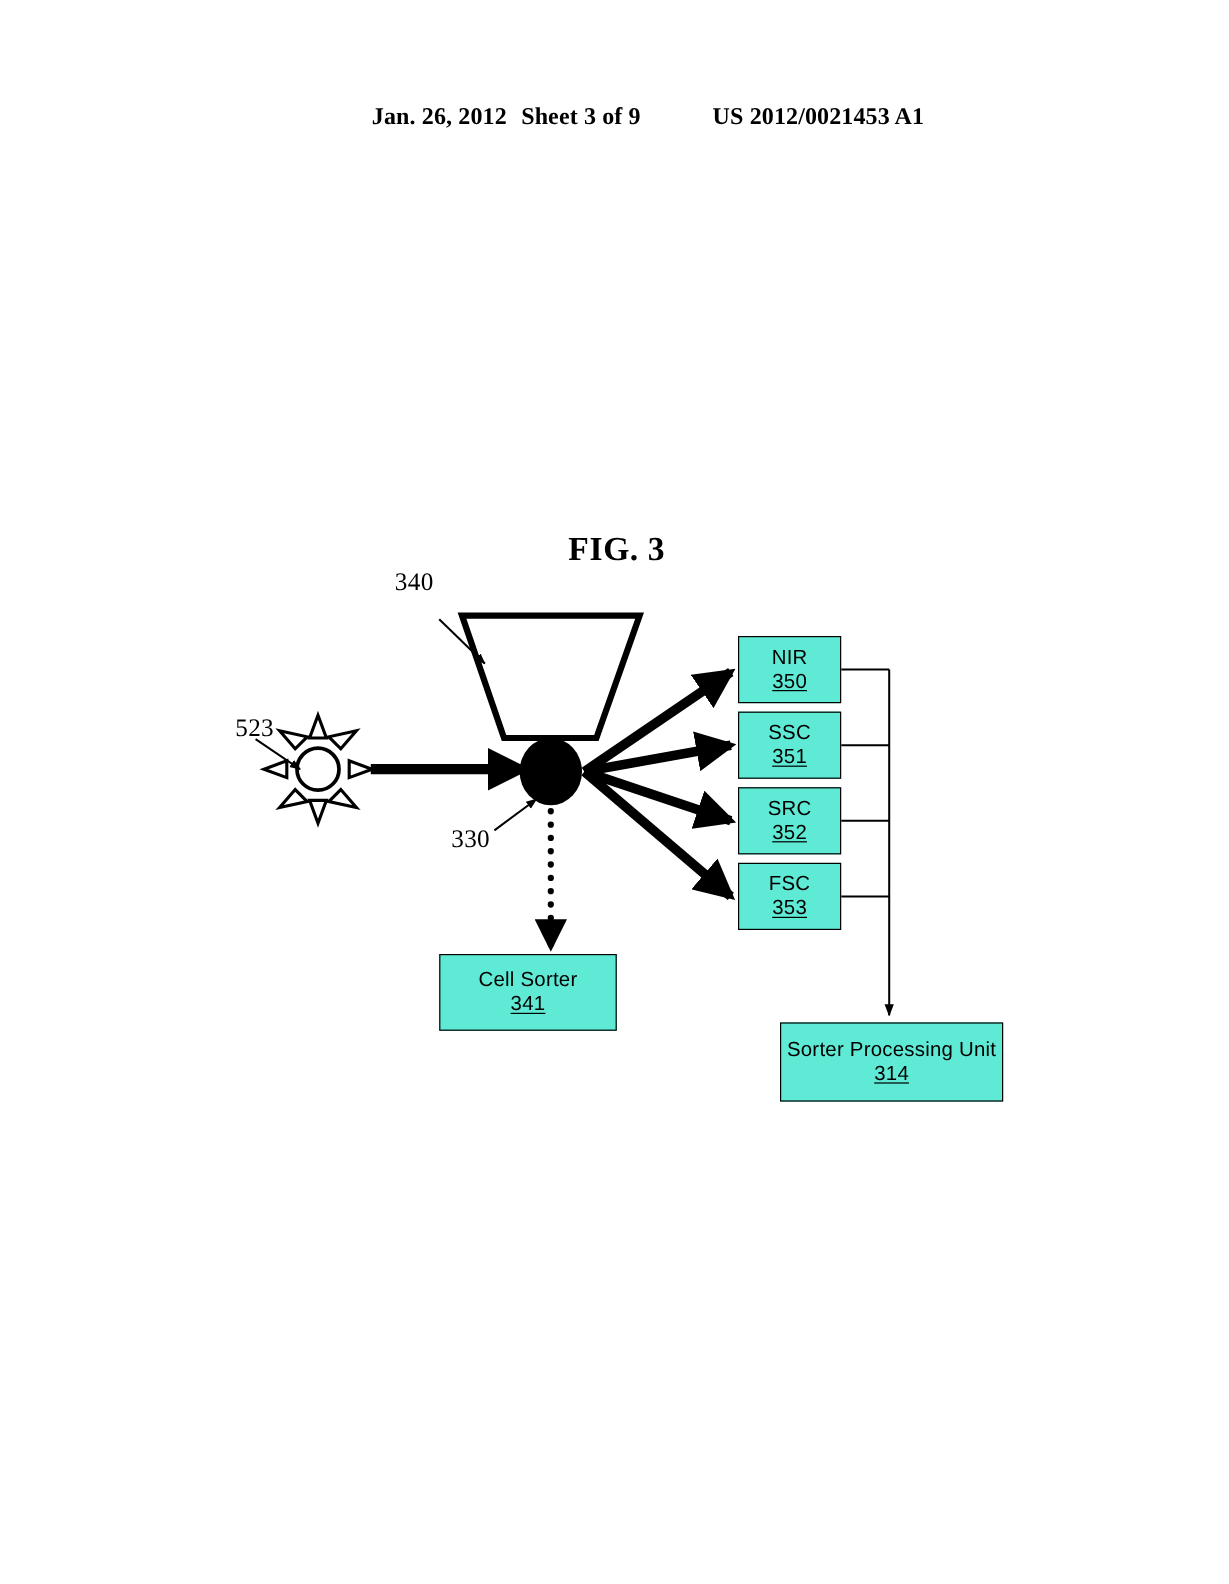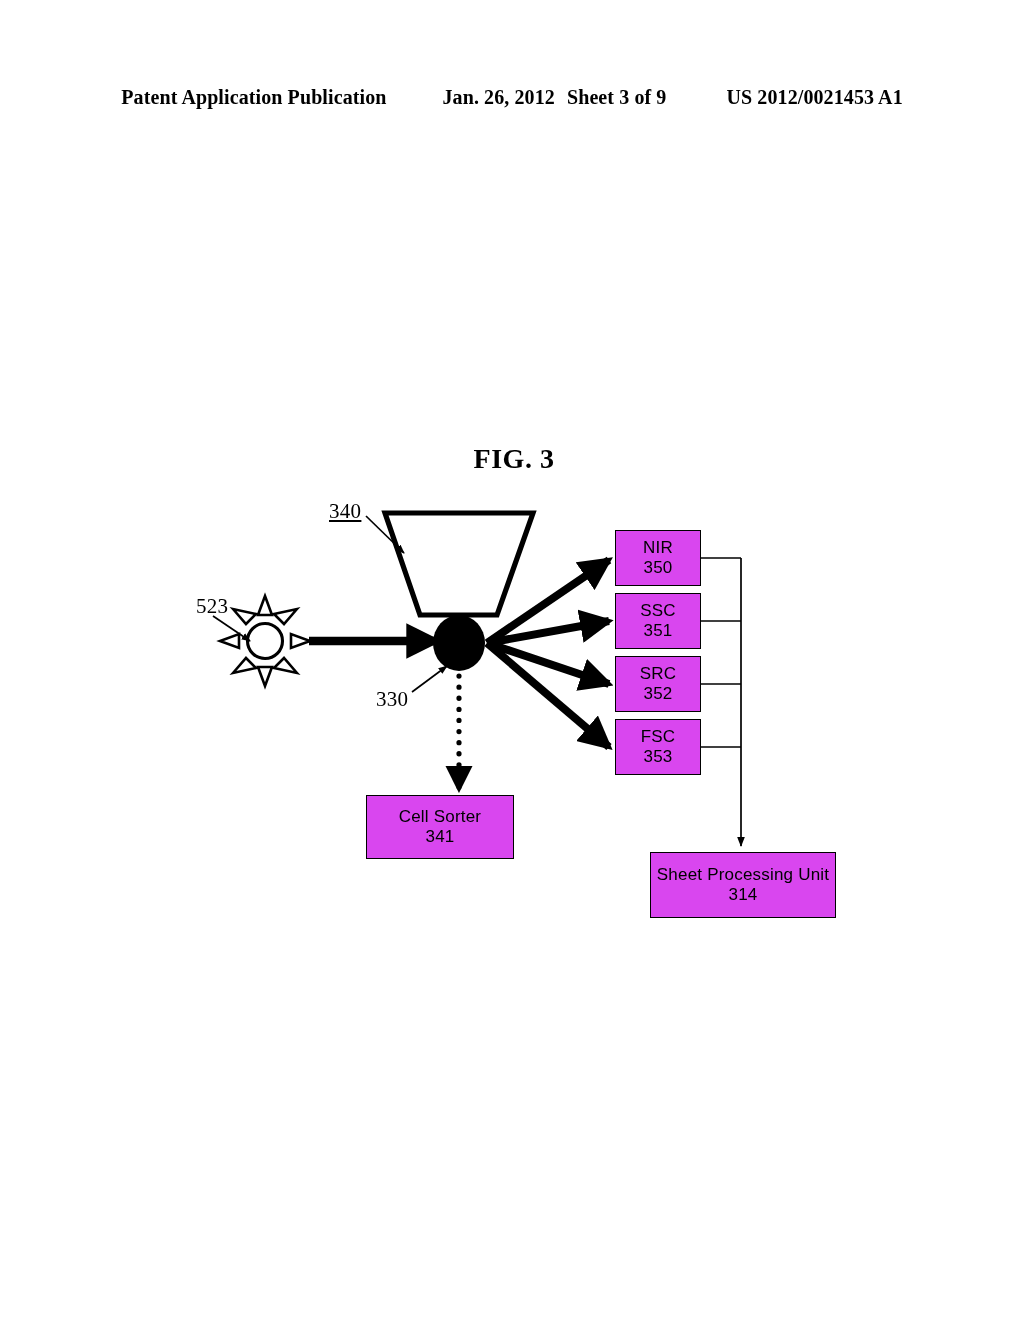--- a/index.html
+++ b/index.html
@@ -62,33 +62,34 @@
     top: 0;
     width: 1024px;
     height: 1320px;
   }
 
   
   .dbox {
     position: absolute;
     box-sizing: border-box;
     border: 1.6px solid #000000;
-    background: #d946ef;
+    background: #5eead4;
     display: flex;
     flex-direction: column;
     align-items: center;
     justify-content: center;
     line-height: 1.18;
   }
   .dbox .bx-label {
     font-size: 17px;
     letter-spacing: 0.2px;
   }
   .dbox .bx-num {
     font-size: 17px;
+    text-decoration: underline;
     text-underline-offset: 2px;
     letter-spacing: 0.2px;
   }
 
   .box-nir { left: 615px; top: 530px;  width: 86px;  height: 56px; }
   .box-ssc { left: 615px; top: 593px;  width: 86px;  height: 56px; }
   .box-src { left: 615px; top: 656px;  width: 86px;  height: 56px; }
   .box-fsc { left: 615px; top: 719px;  width: 86px;  height: 56px; }
 
   .box-cellsorter {
@@ -104,27 +105,26 @@
   
   .reflabel {
     position: absolute;
     font-family: "Liberation Serif", serif;
     font-size: 21px;
     letter-spacing: 0.3px;
     color: #000000;
   }
   .ref-324 { left: 196px; top: 594px; }
   .ref-330 { left: 376px; top: 687px; }
-  .ref-340 { left: 329px; top: 499px; text-decoration: underline; }
+  .ref-340 { left: 329px; top: 473px; }
 </style>
 </head>
 <body>
 
 <div class="page-header">
-  <span class="hdr-pub">Patent Application Publication</span>
   <span class="hdr-date">Jan. 26, 2012</span>
   <span class="hdr-sheet">Sheet 3 of 9</span>
   <span class="hdr-docnum">US 2012/0021453 A1</span>
 </div>
 
 <div class="fig-title">
   <span>FIG. 3</span>
 </div>
 
 <svg id="figure-canvas" viewBox="0 0 1024 1320">
@@ -204,19 +204,19 @@
   <span class="bx-label">FSC</span>
   <span class="bx-num">353</span>
 </div>
 
 <div class="dbox box-cellsorter">
   <span class="bx-label">Cell Sorter</span>
   <span class="bx-num">341</span>
 </div>
 
 <div class="dbox box-spu">
-  <span class="bx-label">Sheet Processing Unit</span>
+  <span class="bx-label">Sorter Processing Unit</span>
   <span class="bx-num">314</span>
 </div>
 
 <div class="reflabel ref-324">523</div>
 <div class="reflabel ref-330">330</div>
 <div class="reflabel ref-340">340</div>
 
 </body></html>

